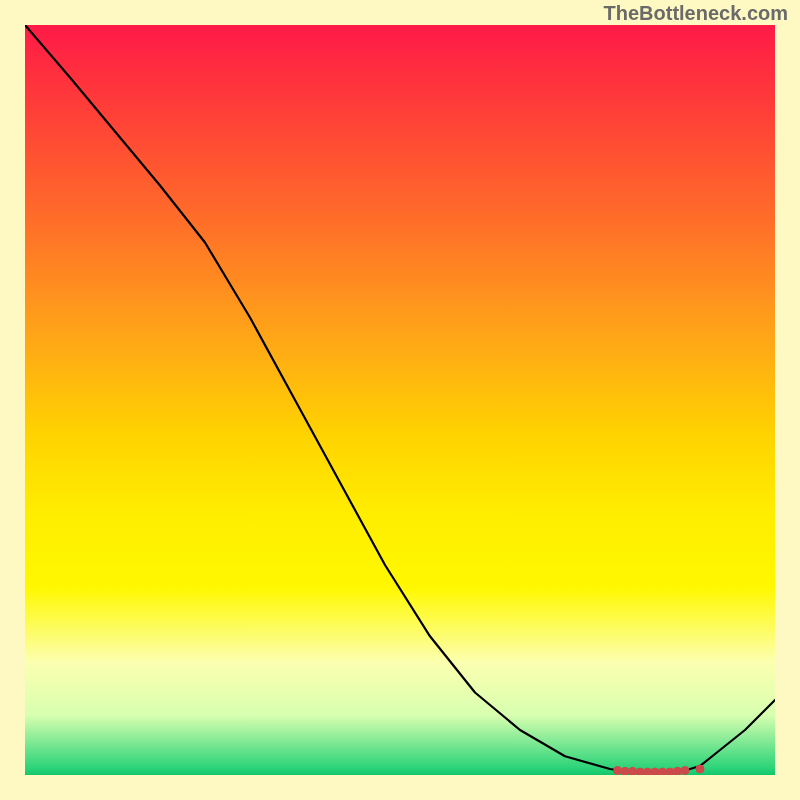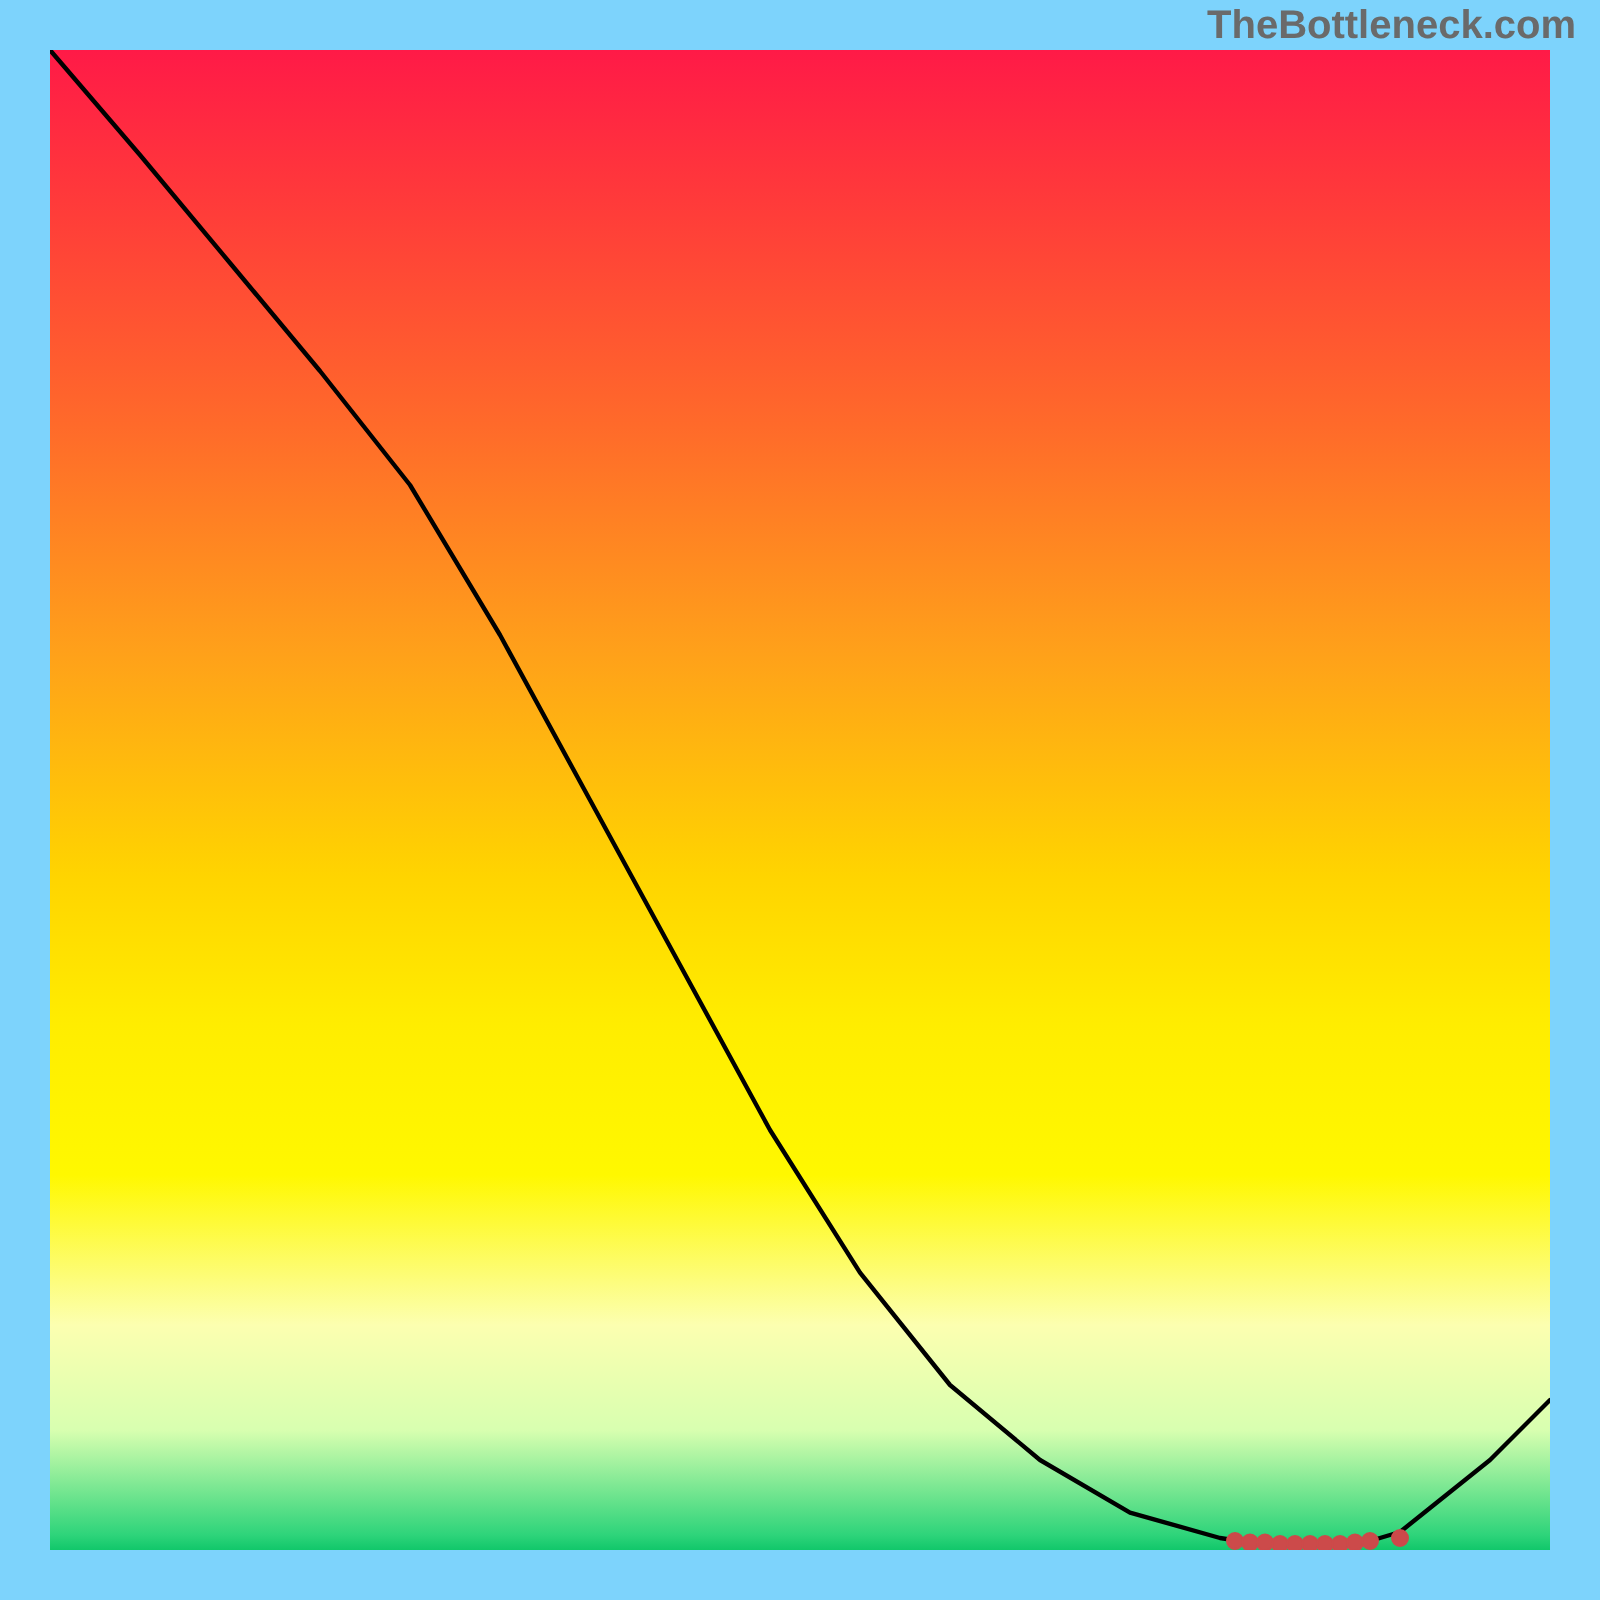--- a/index.html
+++ b/index.html
@@ -1,20 +1,20 @@
 <!DOCTYPE html>
 <html><head>
 <meta charset="utf-8">
 <style>
   * { margin: 0; padding: 0; box-sizing: border-box; }
   html, body { width: 800px; height: 800px; overflow: hidden; background: #fff; }
   .frame {
     width: 800px;
     height: 800px;
-    background: #7dd3fc;
+    background: #fef9c3;
     position: relative;
     text-align: center;
   }
   .attribution {
     position: absolute;
     top: 2px;
     right: 12px;
     font-family: Arial, Helvetica, sans-serif;
     font-size: 20px;
     font-weight: bold;

